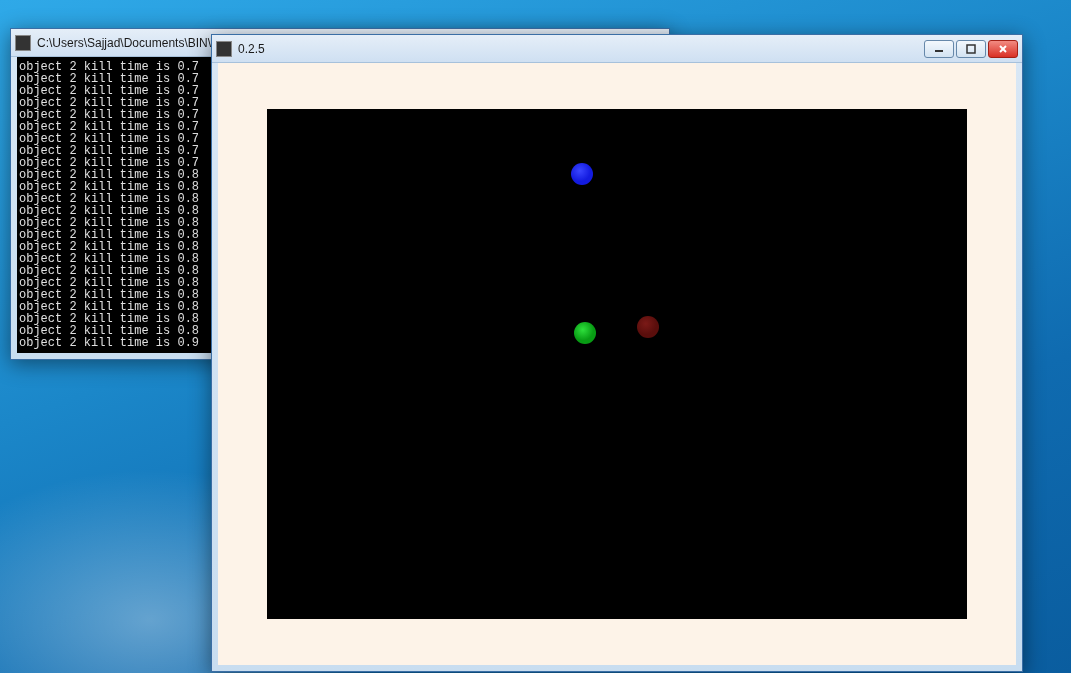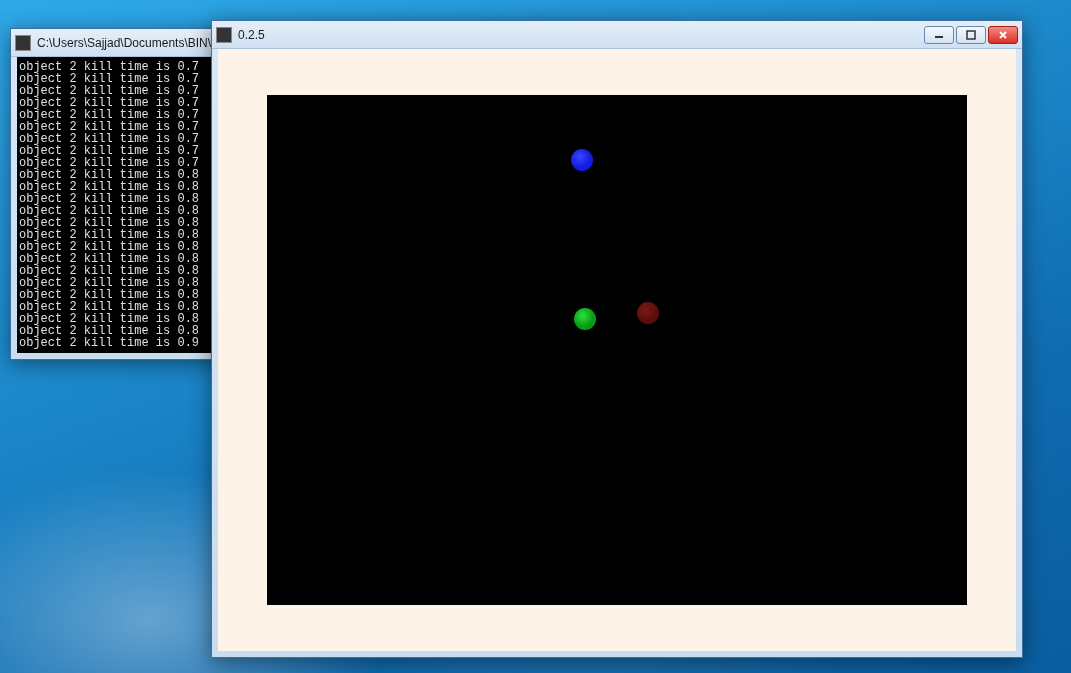--- a/index.html
+++ b/index.html
@@ -97,21 +97,21 @@
       <div class="console-line">object 2 kill time is 0.8</div>
       <div class="console-line">object 2 kill time is 0.8</div>
       <div class="console-line">object 2 kill time is 0.8</div>
       <div class="console-line">object 2 kill time is 0.8</div>
       <div class="console-line">object 2 kill time is 0.8</div>
       <div class="console-line">object 2 kill time is 0.8</div>
       <div class="console-line">object 2 kill time is 0.9</div>
     </div>
 </div>
 
-<div class="window" style="left:211px; top:20px; width:812px; height:638px;">
+<div class="window" style="left:211px; top:34px; width:812px; height:638px;">
   <div class="titlebar">
     <div class="titlebar-icon"></div>
     <div class="title-text">0.2.5</div>
     <div class="win-buttons">
       <div class="win-btn">
         <svg width="10" height="10">
             <line x1="1" y1="7" x2="9" y2="7" stroke="#333" stroke-width="2"></line>
           </svg>
       </div>
       <div class="win-btn">

